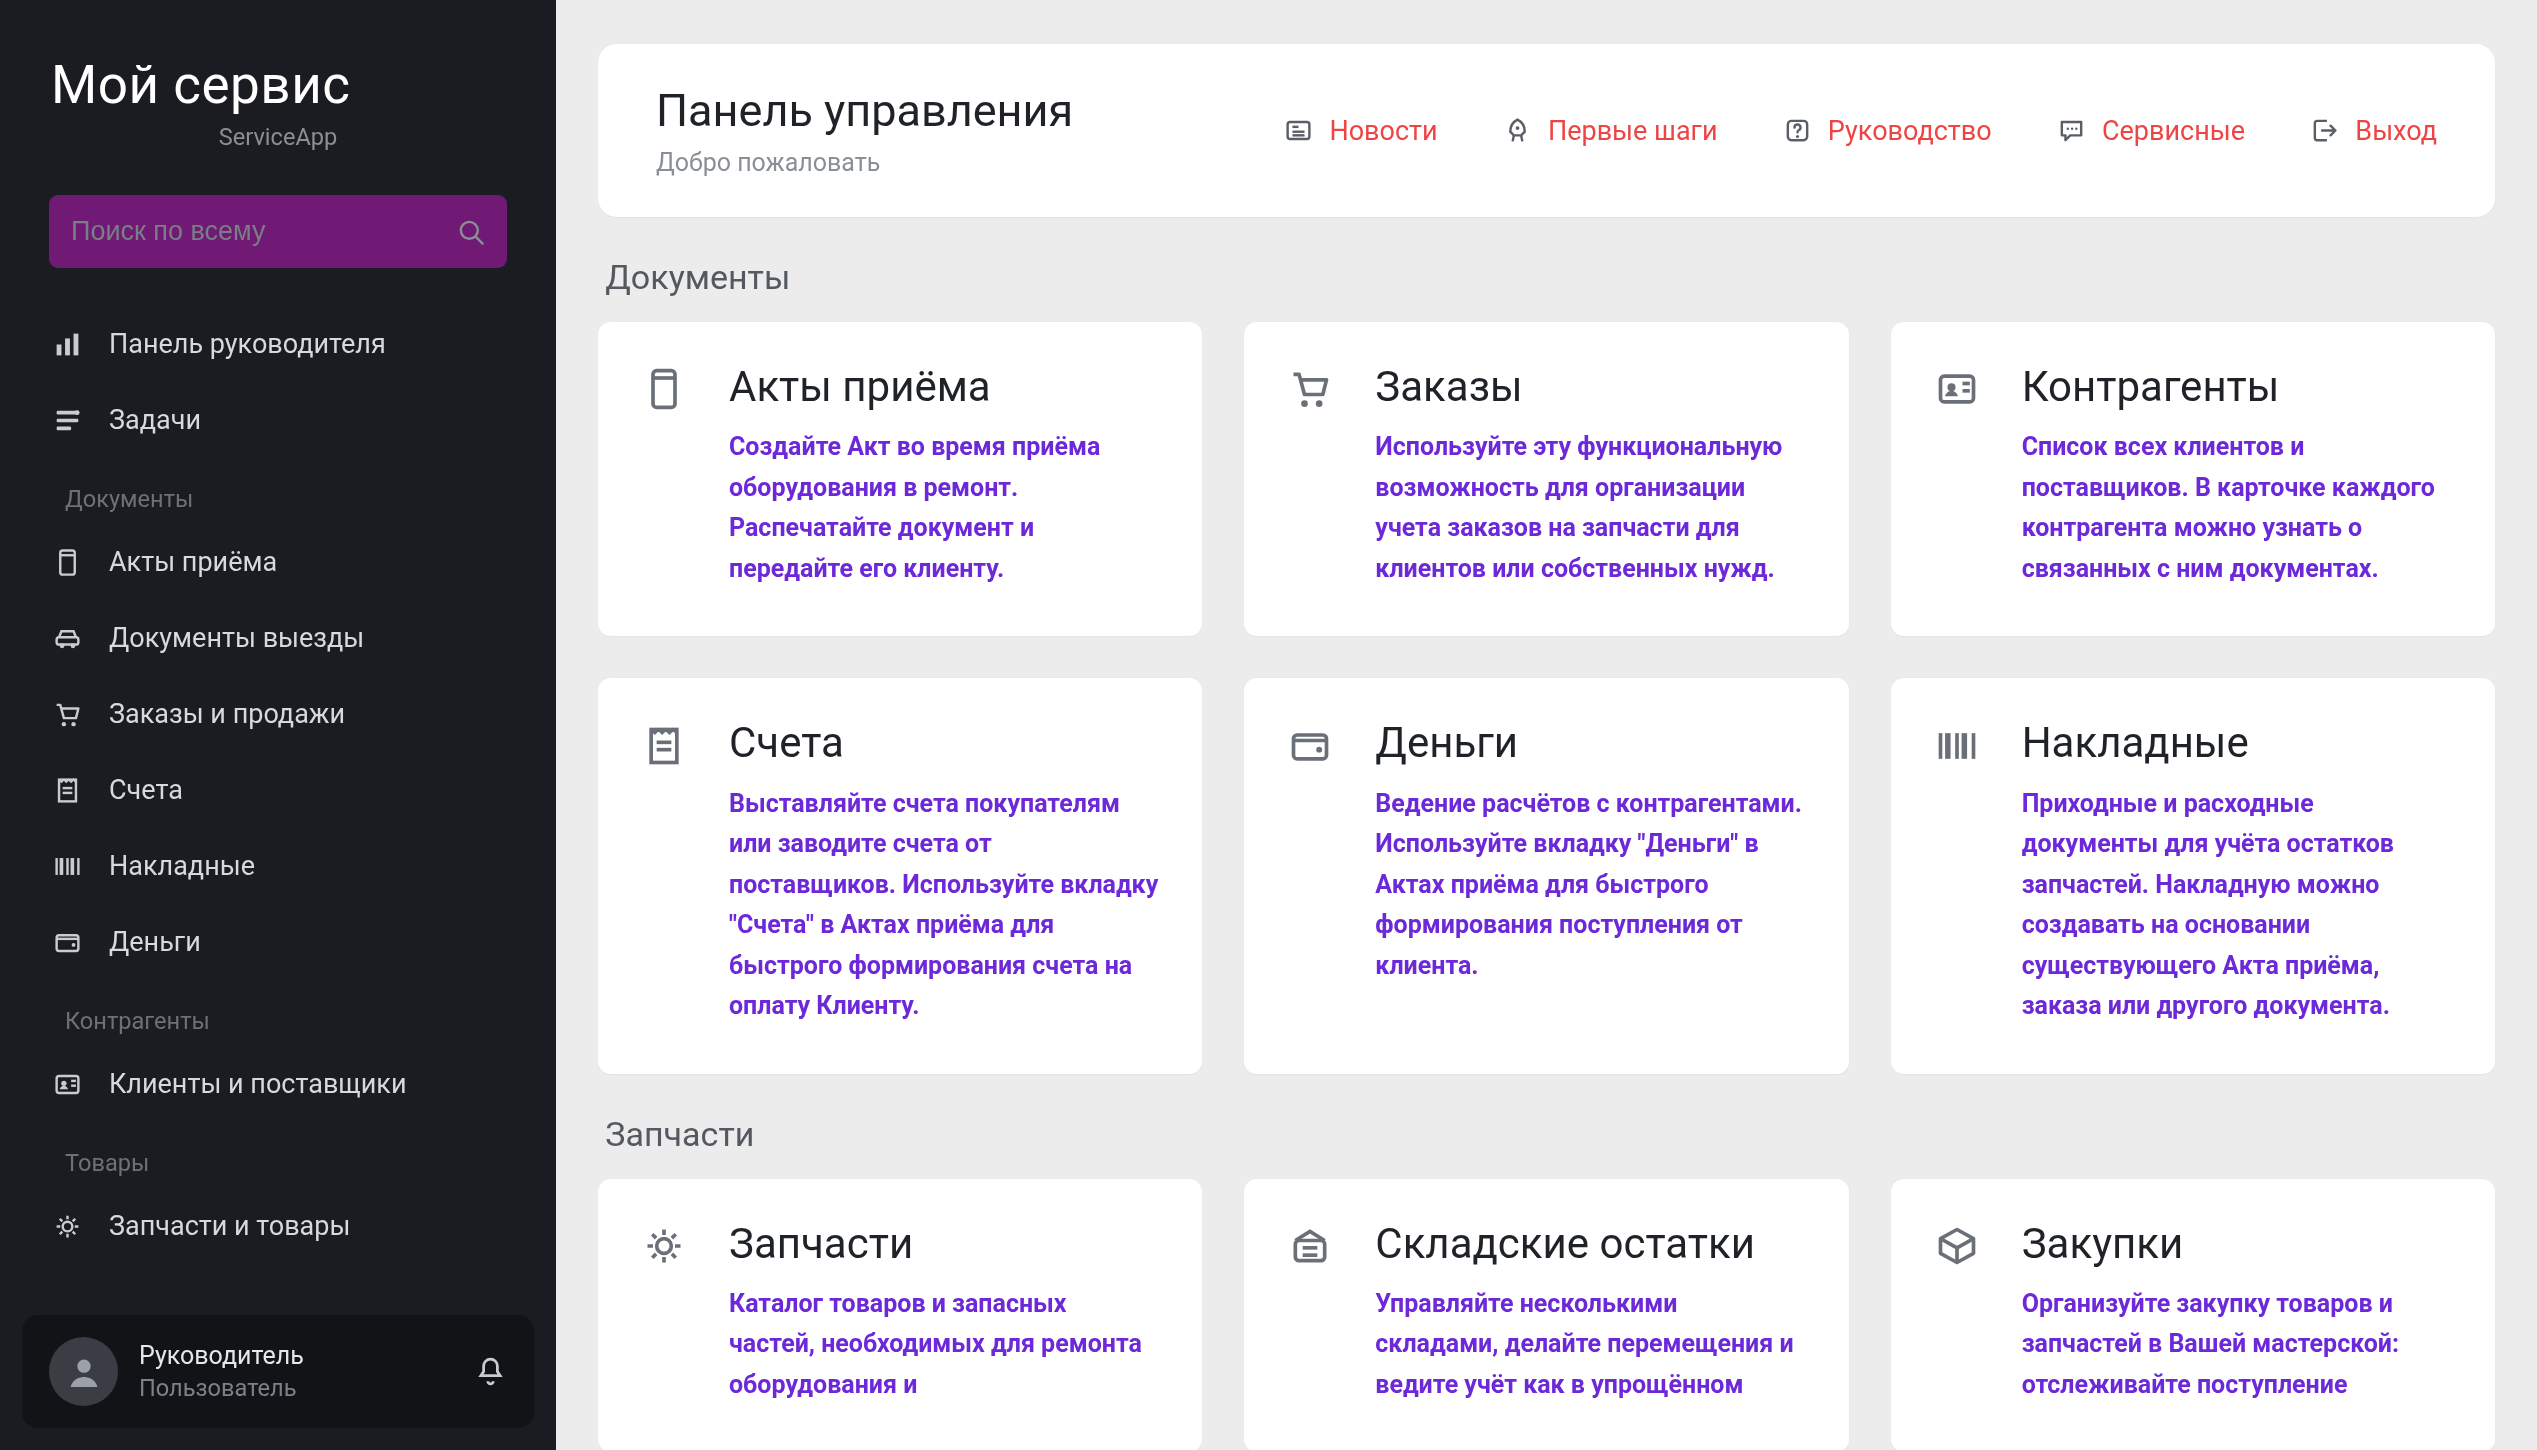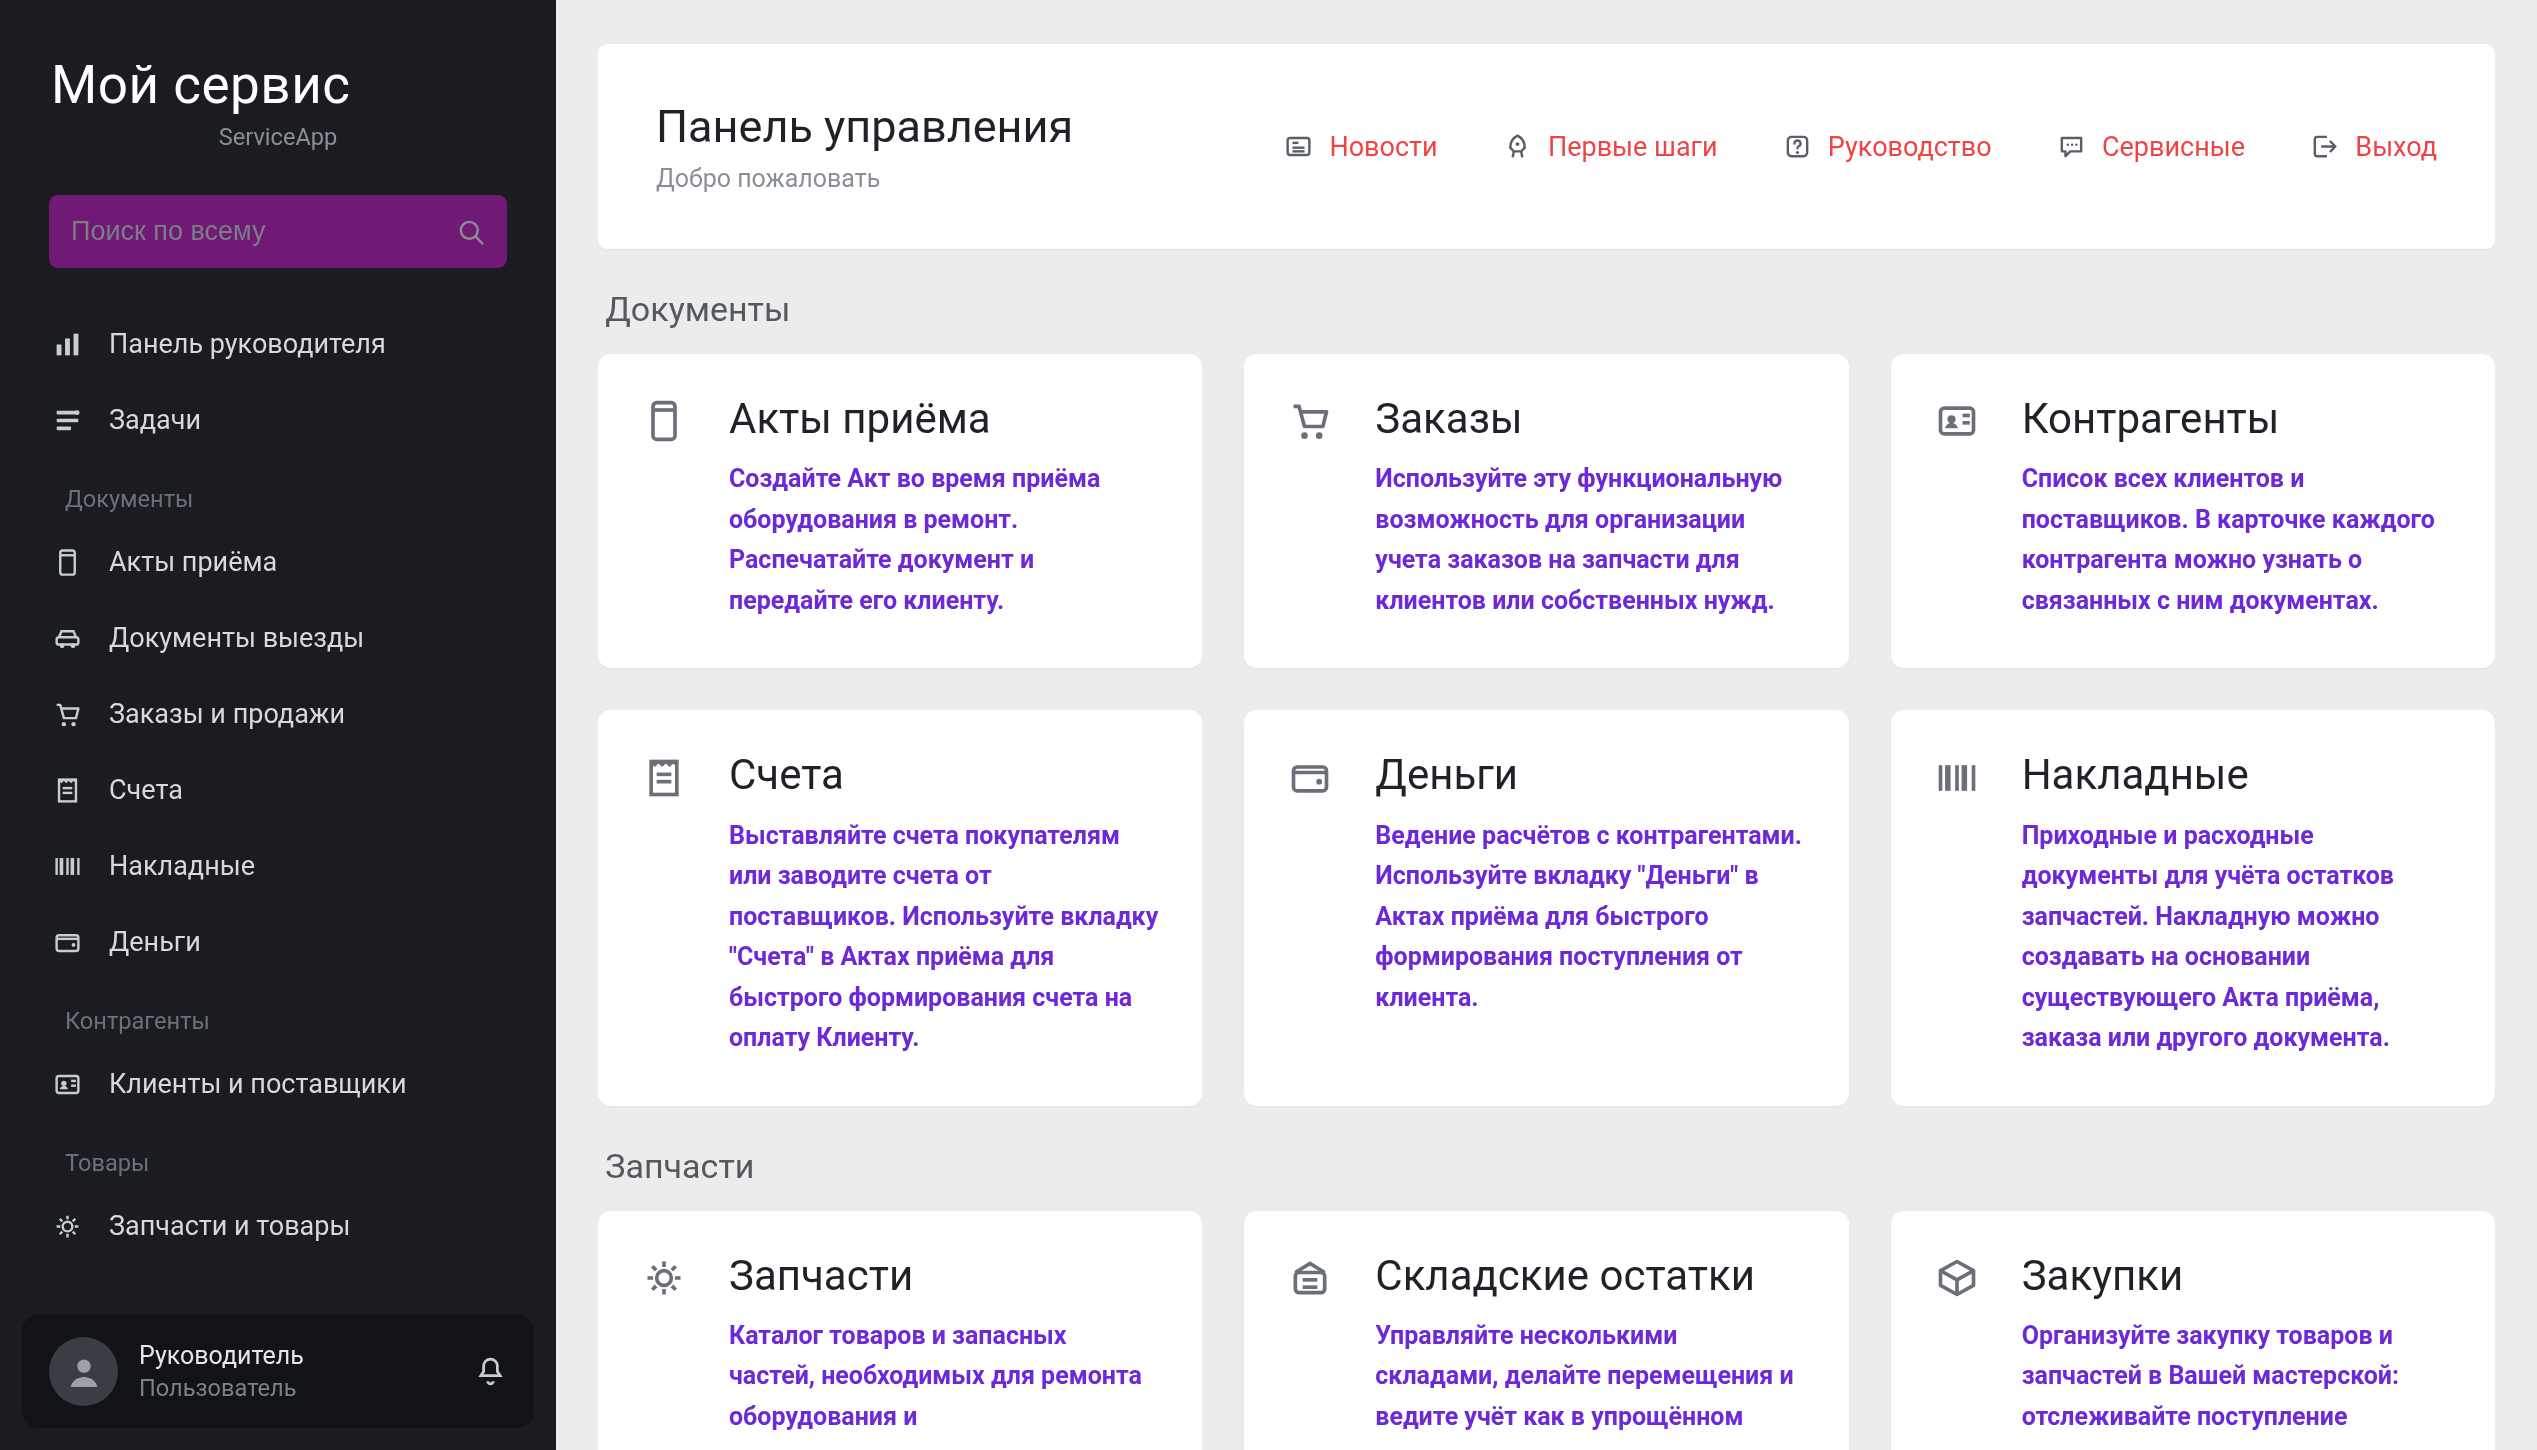--- a/index.html
+++ b/index.html
@@ -72,23 +72,23 @@
   }
   .user-meta { flex:1; }
   .user-name { color:#E6E7E9; font-size:25px; }
   .user-role { color:#7C8089; font-size:23.6px; margin-top:3.6px; }
   .bell { color:#C8CBD1; }
 
   
   .main { flex:1; overflow-y:auto; padding: 44px 42px 54px 42px; }
 
   .topbar {
-    background:#fff; border-radius:9px;
+    background:#fff; border-radius:19px;
     display:flex; align-items:center;
-    padding: 56px 58px;
+    padding: 40px 58px;
     box-shadow: 0 0.9px 1.8px rgba(0,0,0,.04);
     gap: 36px;
   }
   .topbar-left { flex:0 0 auto; margin-right:auto; }
   .page-title { font-size:45px; font-weight:400; color:#1f2328; }
   .page-sub { font-size:25px; color:#8A8F97; margin-top:11px; }
   .top-actions { display:flex; align-items:center; gap:65px; }
   .top-action { display:flex; align-items:center; gap:16.3px; color:#ef4444; font-size:27px; cursor:pointer; }
   .top-action .ico { color:#5A5F67; }
 

